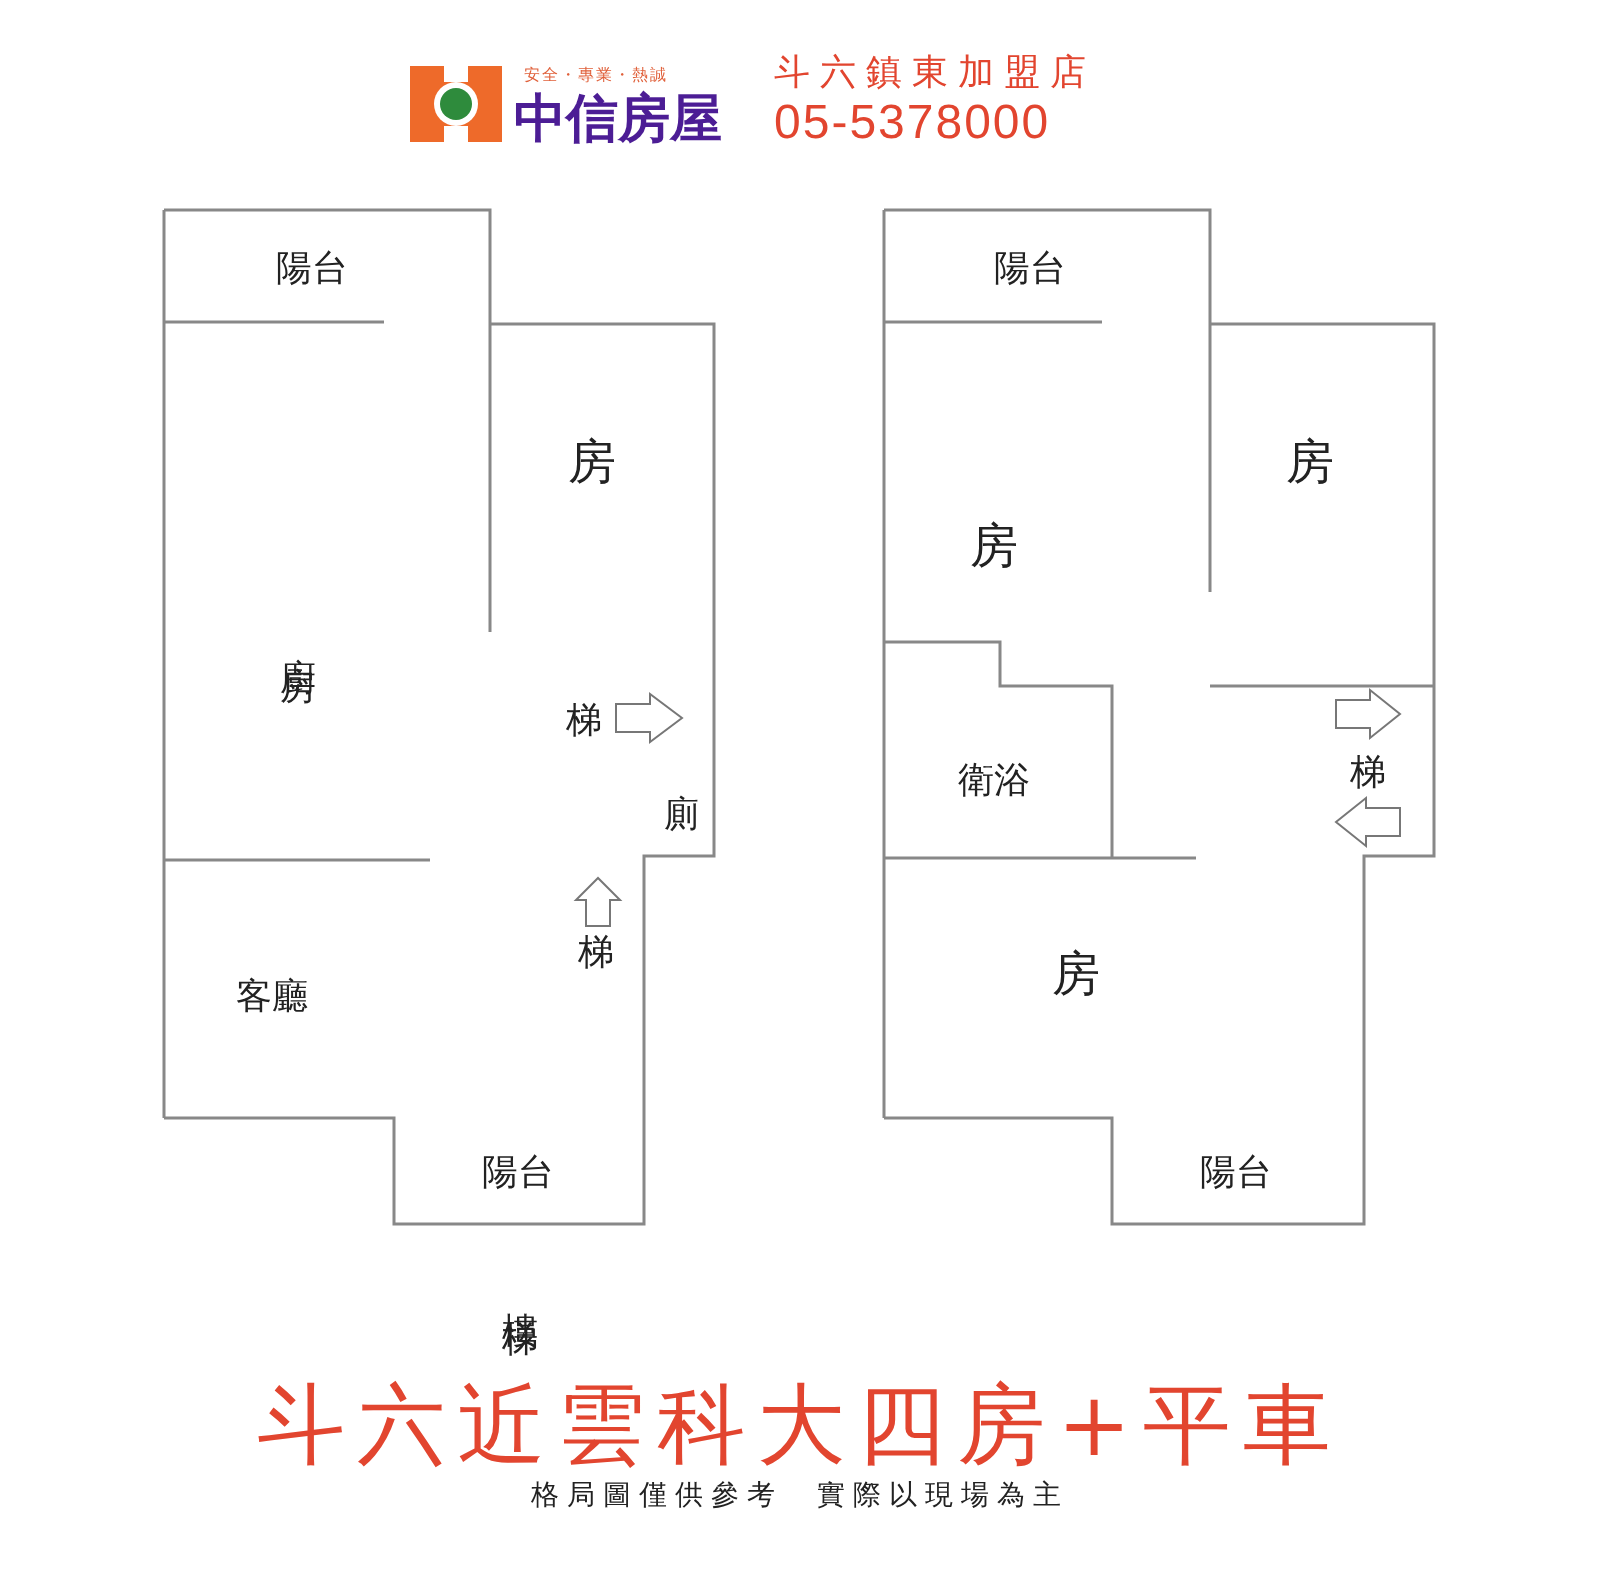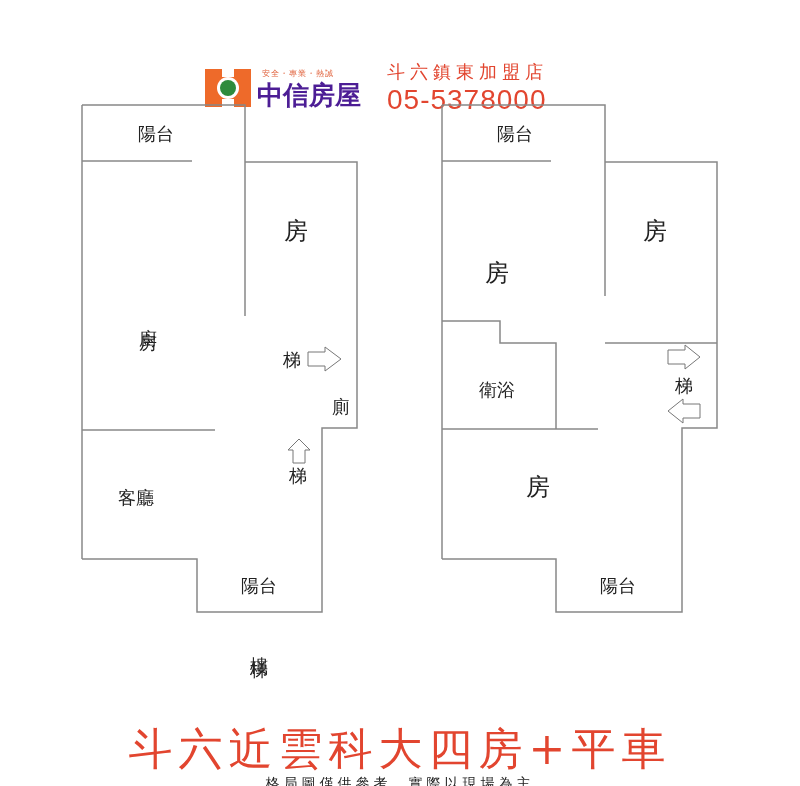--- a/index.html
+++ b/index.html
@@ -1,26 +1,26 @@
 <!DOCTYPE html>
 <html><head>
 <meta charset="utf-8">
 <style>
   html,body{margin:0;padding:0;background:#fff;}
   body{width:800px;height:786px;position:relative;overflow:hidden;font-family:"DejaVu Sans","Liberation Sans",sans-serif;}
-  .abs{position:absolute;margin-top:36px;}
+  .abs{position:absolute;}
   .logo-box{left:205px;top:33px;width:46px;height:38px;background:#ee6a2a;}
   .logo-box .notch-t{position:absolute;left:17px;top:0;width:12px;height:8px;background:#fff;}
   .logo-box .notch-b{position:absolute;left:17px;bottom:0;width:12px;height:8px;background:#fff;}
   .logo-box .globe{position:absolute;left:12px;top:8px;width:22px;height:22px;border-radius:50%;background:#fff;}
   .logo-box .globe-in{position:absolute;left:3px;top:3px;width:16px;height:16px;border-radius:50%;background:#2e8b3c;}
   .slogan{left:262px;top:32px;font-size:8px;color:#e0603a;letter-spacing:1px;}
   .brand{left:257px;top:42px;font-size:26px;font-weight:bold;color:#4c1d95;letter-spacing:0px;}
   .store{left:387px;top:24px;font-size:18px;color:#e2452f;font-family:"DejaVu Serif","Liberation Serif",serif;letter-spacing:5px;}
-  .phone{left:387px;top:48px;font-size:28px;color:#e2452f;font-family:"Liberation Sans",sans-serif;letter-spacing:1px;text-align:right;}
+  .phone{left:387px;top:48px;font-size:24px;color:#e2452f;font-family:"Liberation Sans",sans-serif;letter-spacing:1px;text-align:right;}
   svg.plan{position:absolute;left:0;top:0;}
   .lbl{position:absolute;font-size:18px;color:#222;transform:translate(-50%,-50%);white-space:nowrap;}
   .lbl.v{writing-mode:vertical-rl;letter-spacing:4px;}
   .lbl.sm{font-size:18px;}
   .title{left:400px;top:713px;transform:translateX(-50%);font-size:44px;color:#e2452f;font-family:"DejaVu Serif","Liberation Serif",serif;letter-spacing:6px;white-space:nowrap;}
   .note{left:400px;top:748px;transform:translateX(-50%);font-size:14px;color:#222;font-family:"DejaVu Serif","Liberation Serif",serif;letter-spacing:4px;white-space:pre;}
 </style>
 </head>
 <body>
 

